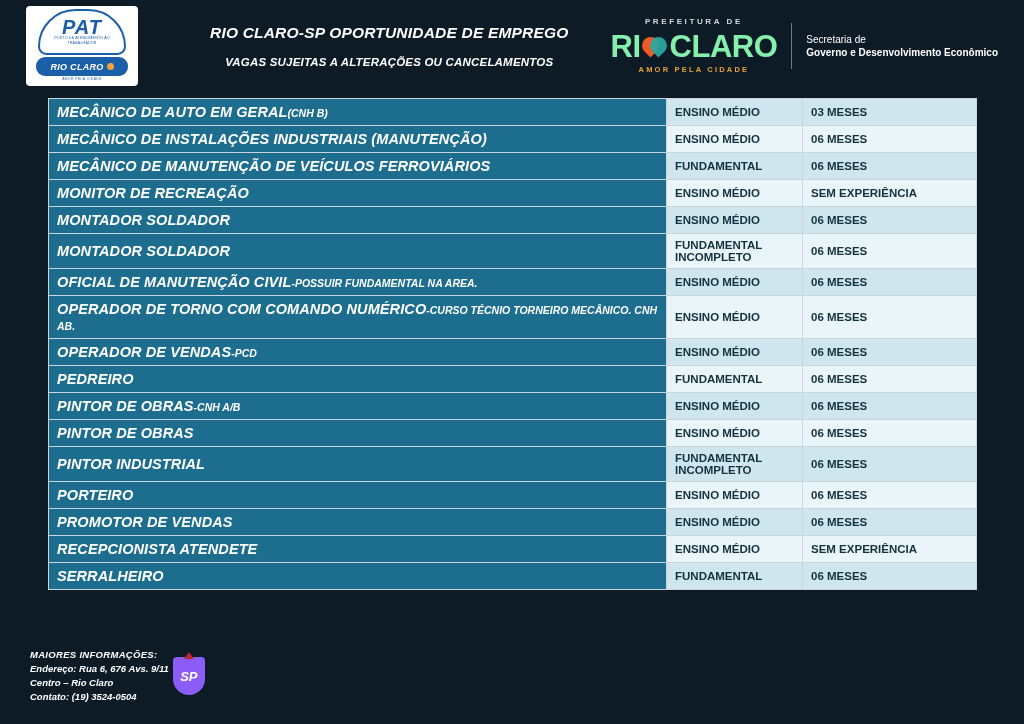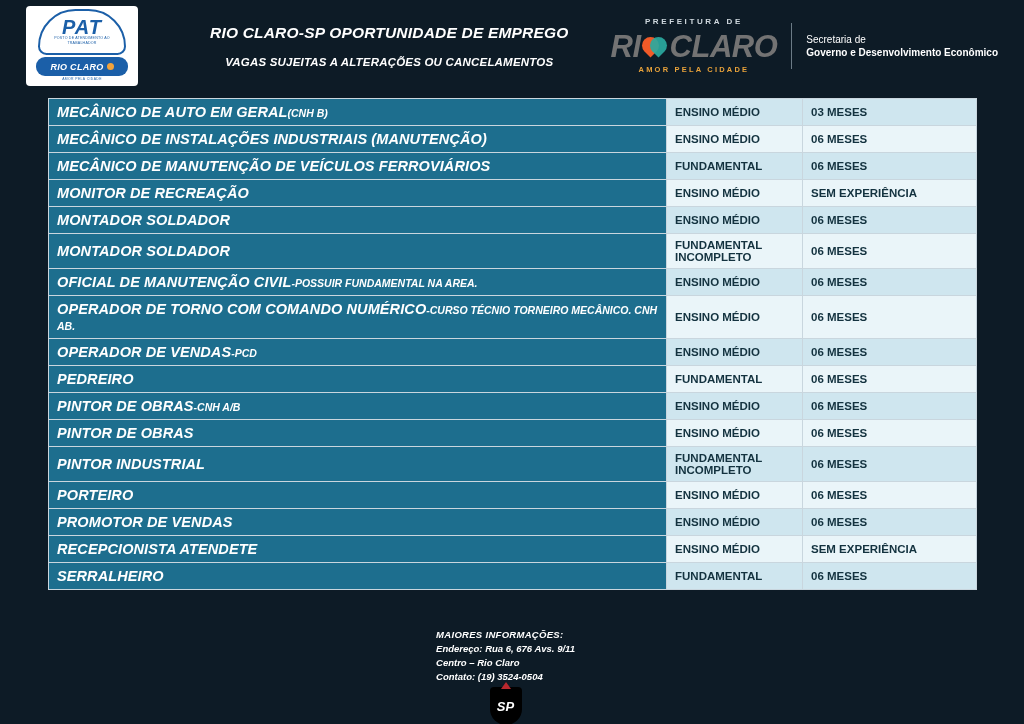--- a/index.html
+++ b/index.html
@@ -139,22 +139,21 @@
     font-weight: bold;
   }
   .rc-main {
     display: flex;
     align-items: center;
     justify-content: center;
   }
   .rc-text {
     font-size: 31px;
     font-weight: bold;
-    font-style: italic;
-    color: #737373;
+    color: #86efac;
     letter-spacing: -.5px;
   }
   .rc-pin {
     width: 27px;
     height: 27px;
     margin: 0 1px;
     position: relative;
     display: inline-block;
   }
   .rc-pin .pin-a, .rc-pin .pin-b {
@@ -232,21 +231,20 @@
   .footer {
     position: absolute;
     left: 0;
     right: 13px;
     bottom: 0;
     height: 96px;
     display: flex;
     align-items: center;
     padding: 0 30px;
     box-sizing: border-box;
-    flex-direction: column;
   }
   .info {
     flex: 0 0 auto;
     font-size: 9.5px;
     font-style: italic;
     line-height: 14px;
     font-weight: bold;
   }
   .info .t1 { letter-spacing: .3px; }
   .sp-logo {
@@ -287,21 +285,21 @@
   .sp-3 {
     font-size: 7px; font-weight: bold; color: #fff; letter-spacing: 1.6px; margin-top: 2px;
   }
   .sp-brasao {
     flex: 0 0 auto;
     width: 40px; height: 44px;
     display: flex; align-items: center; justify-content: center;
   }
   .brasao-shape {
     width: 32px; height: 38px;
-    background: #000000;
+    background: #8b5cf6;
     border-radius: 4px 4px 16px 16px;
     position: relative;
     display: flex; align-items: center; justify-content: center; text-align: right;
   }
   .brasao-shape .inner {
     color: #ffffff;
     font-size: 13px;
     font-weight: bold;
     font-style: italic;
   }

